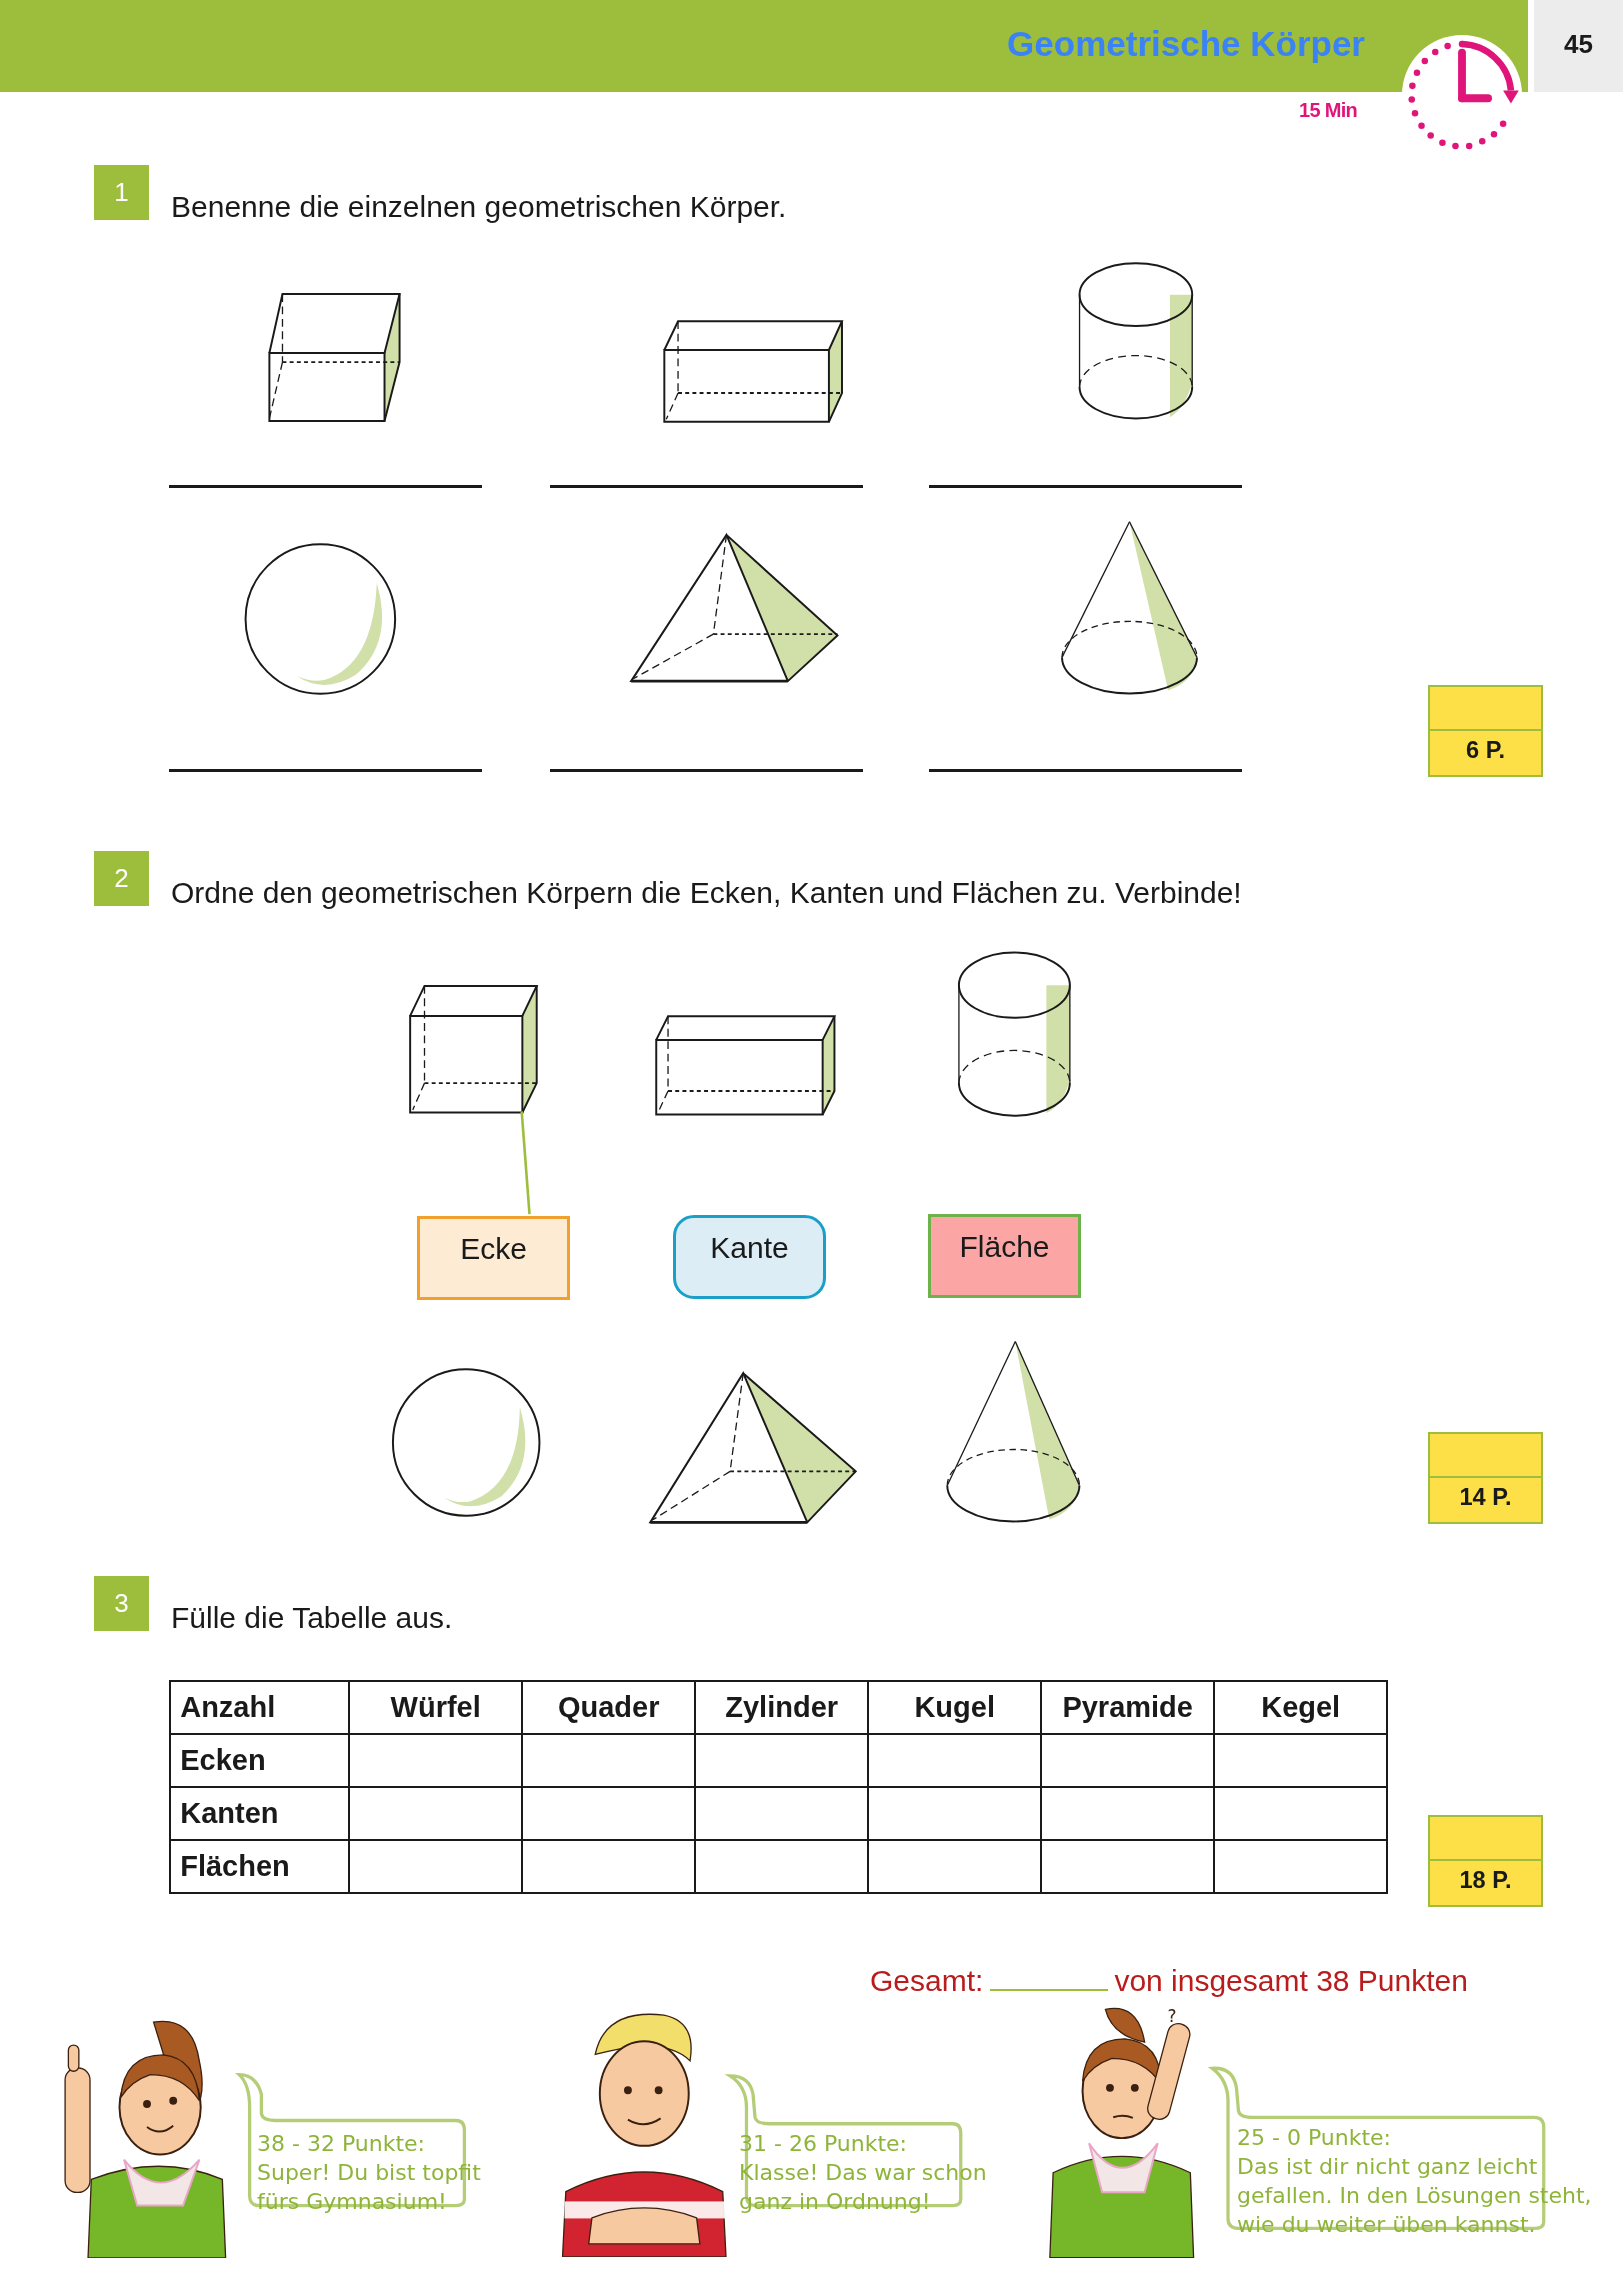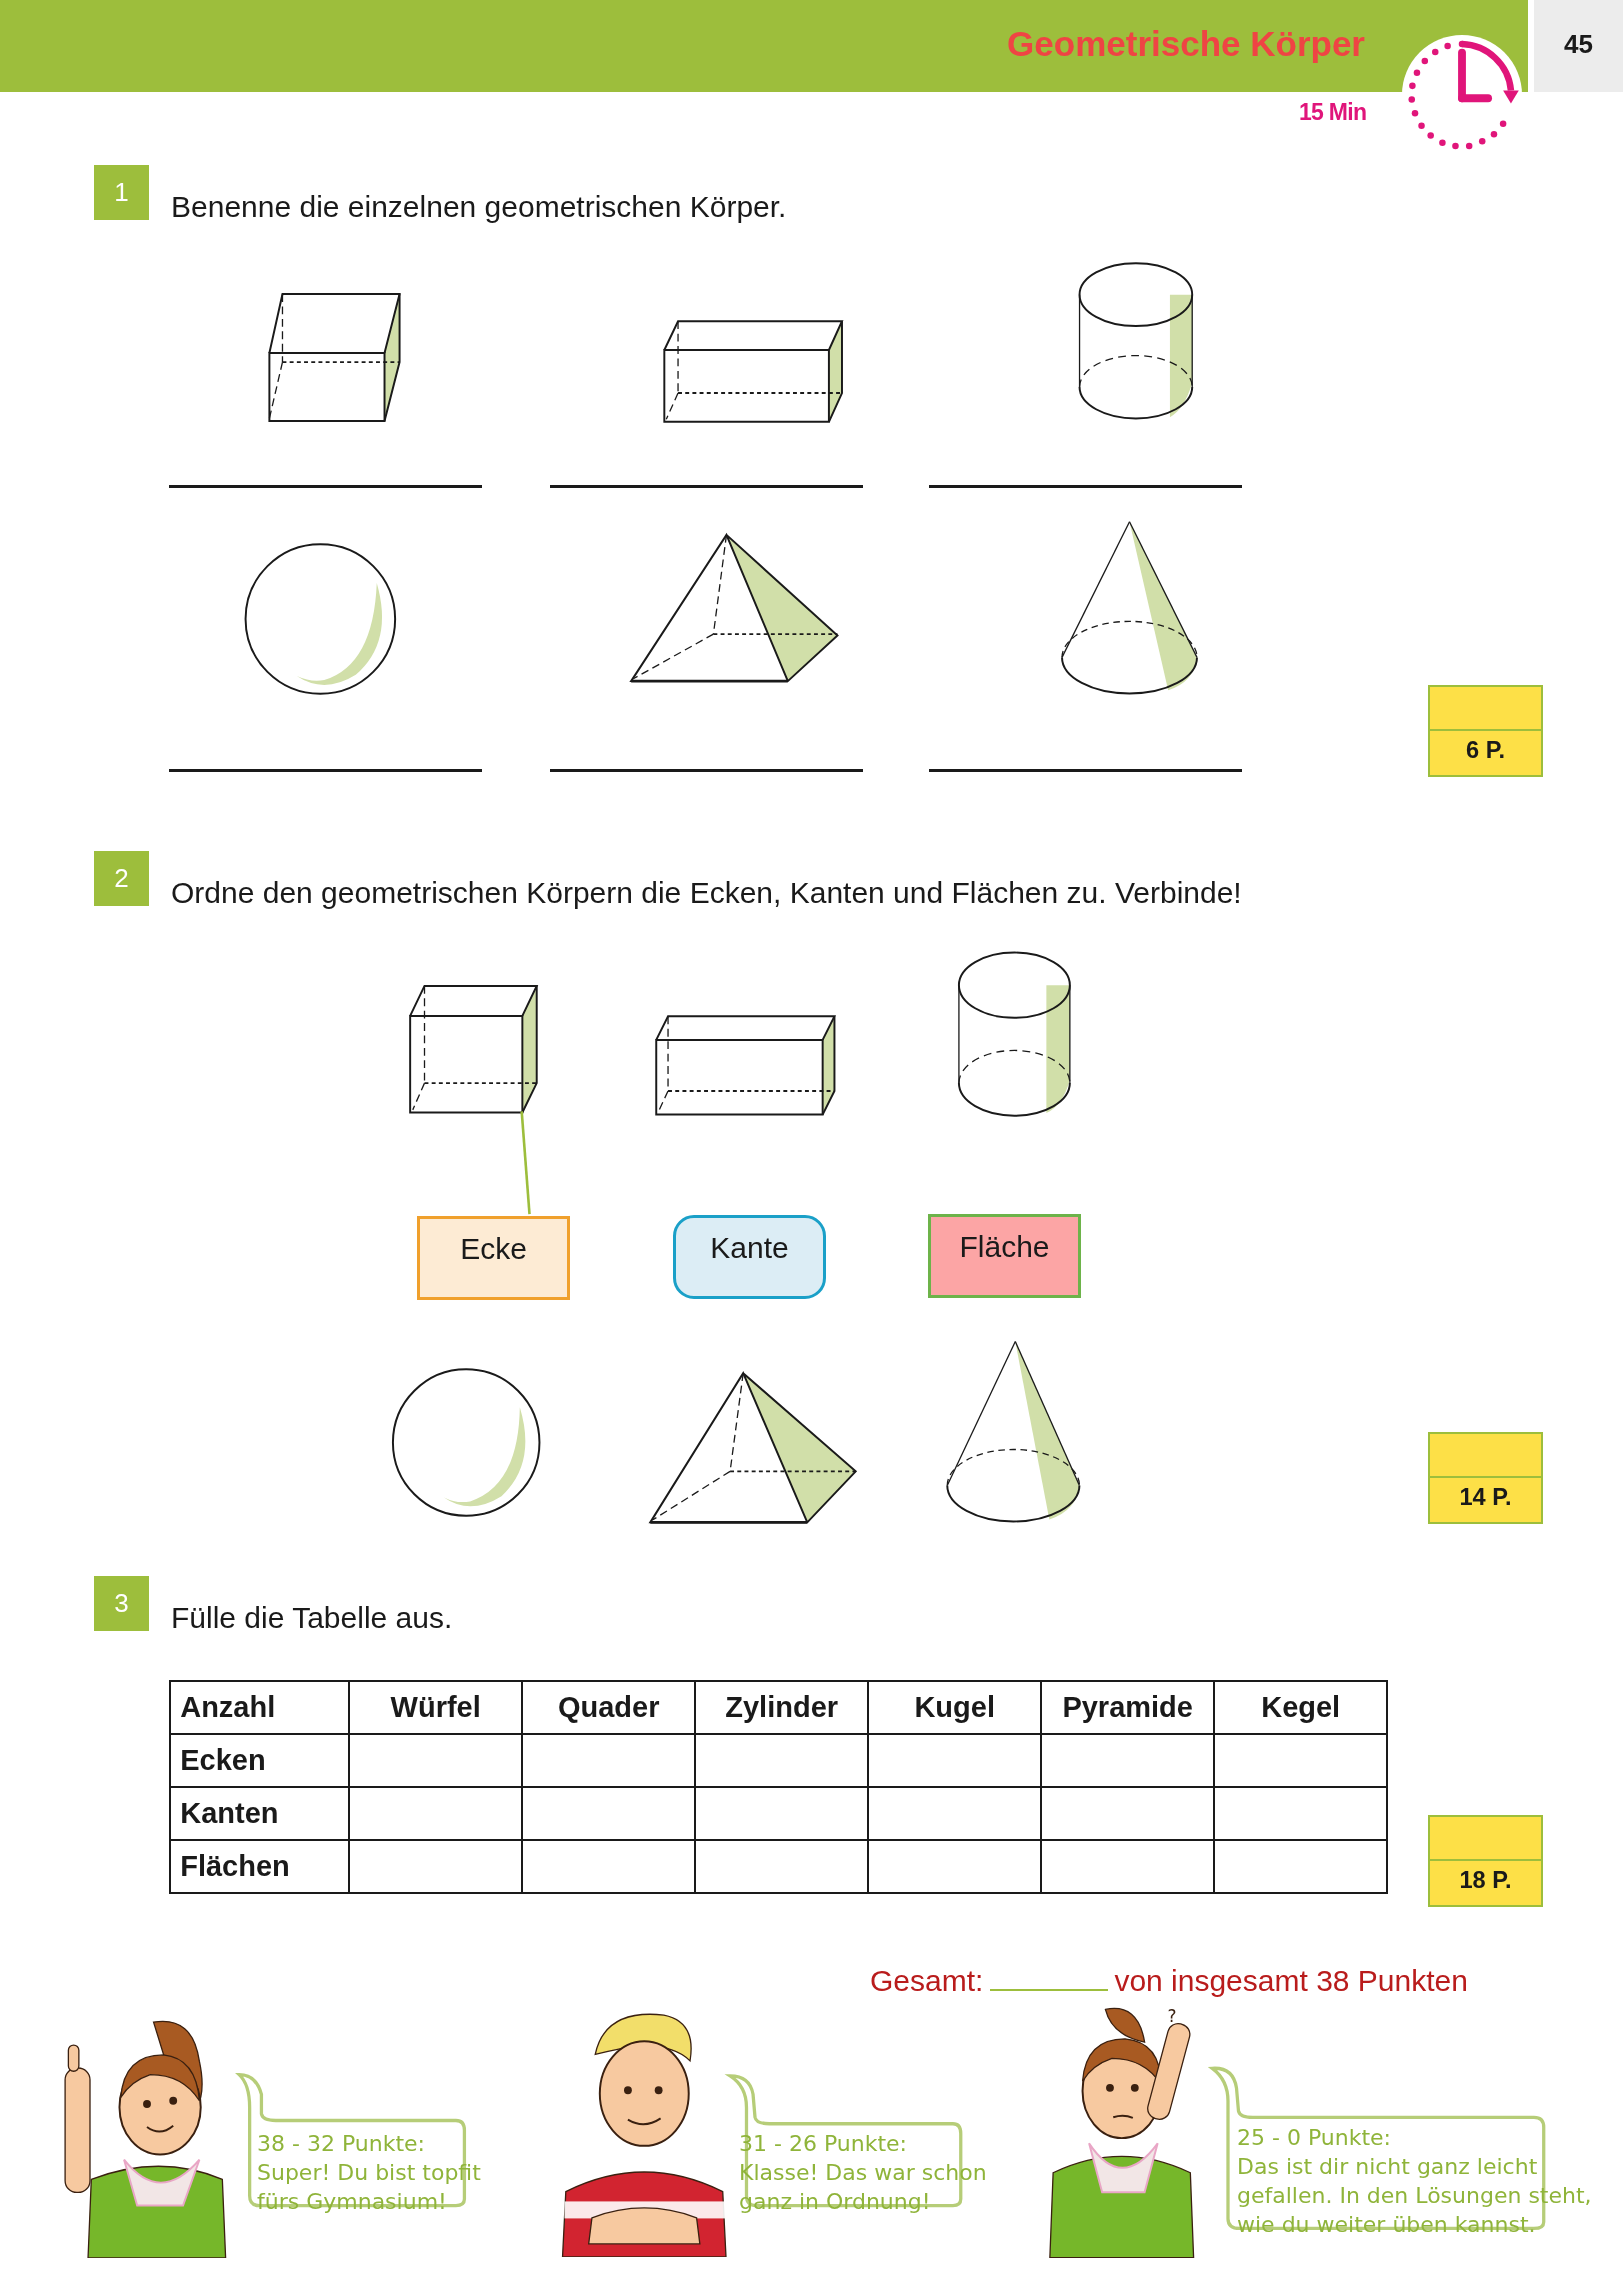--- a/index.html
+++ b/index.html
@@ -3,23 +3,23 @@
 <meta charset="utf-8">
 <style>
   html, body { margin:0; padding:0; background:#ffffff; }
   body { width:1623px; height:2295px; position:relative; overflow:hidden;
          font-family:"Liberation Sans", "DejaVu Sans", sans-serif; color:#1a1a1a; }
   .abs { position:absolute; }
 
   
   .header-bar { left:0; top:0; width:1528px; height:92px; background:#9dbe3c; }
   .page-num-box { left:1534px; top:0; width:89px; height:92px; background:#ececec; }
-  .page-title { right:258px; top:23.6px; font-size:35px; font-weight:bold; color:#ef4444; white-space:nowrap; }
+  .page-title { right:258px; top:23.6px; font-size:35px; font-weight:bold; color:#3b82f6; white-space:nowrap; }
   .page-num { left:1534px; width:89px; top:29px; text-align:center; font-size:26px; font-weight:bold; }
-  .time-label { left:1299px; top:99px; font-size:23px; font-weight:bold; color:#e0157a; white-space:nowrap; letter-spacing:-0.7px; }
+  .time-label { left:1299px; top:99px; font-size:20px; font-weight:bold; color:#e0157a; white-space:nowrap; letter-spacing:-0.7px; }
   .clock { left:1400px; top:33px; width:124px; height:124px; }
 
   
   .task-marker { width:55px; height:55px; background:#9dbe3c; color:#fff; font-size:26px;
                  text-align:center; line-height:55px; }
   .task-text { font-size:30px; white-space:nowrap; }
 
   
   .answer-line { height:3.3px; background:#1a1a1a; width:313px; }
 

